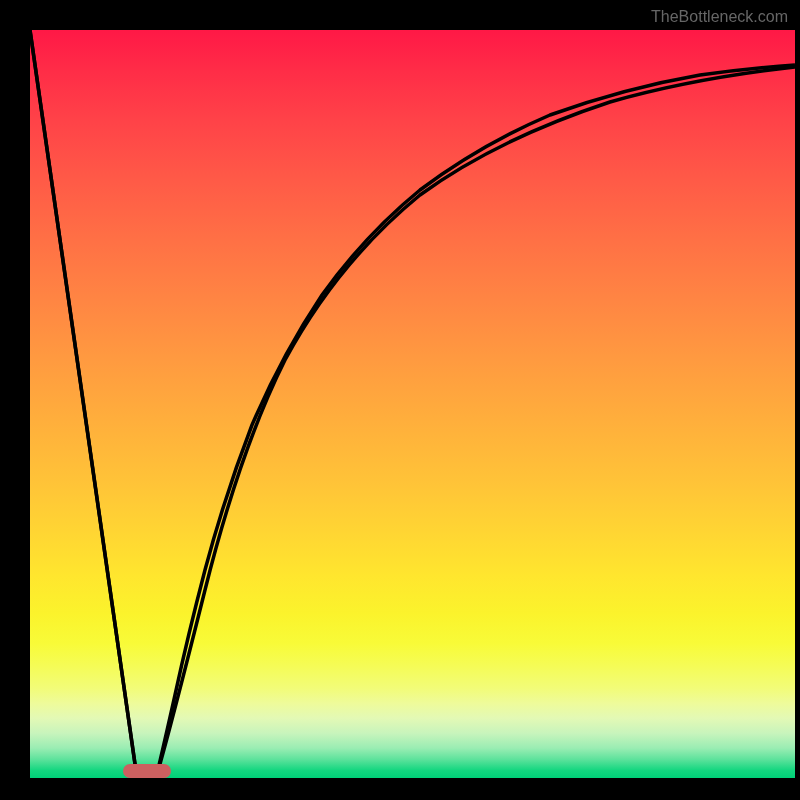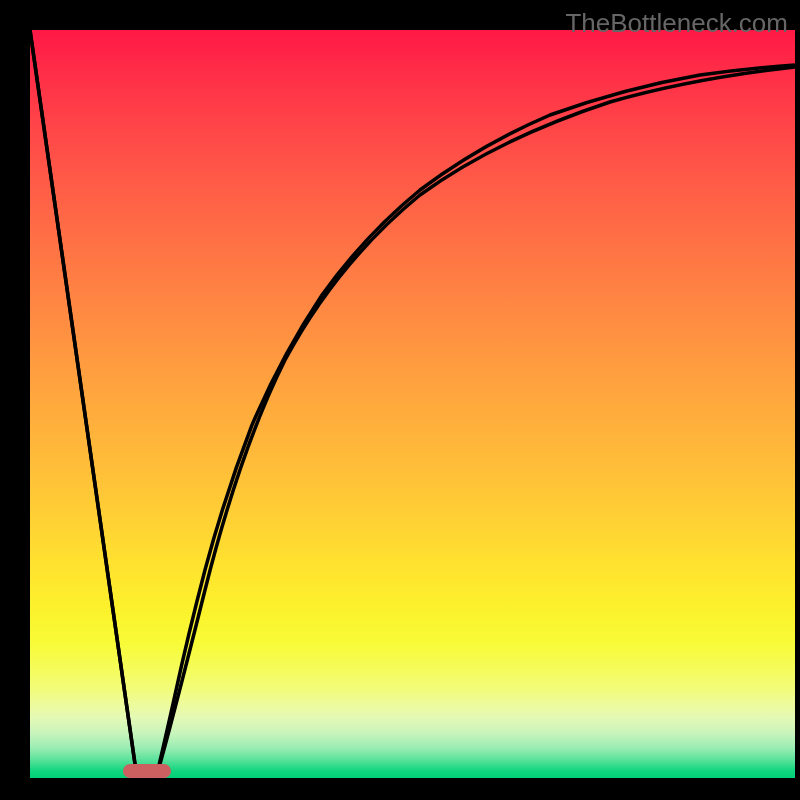--- a/index.html
+++ b/index.html
@@ -17,21 +17,21 @@
     .chart-container {
       width: 800px;
       height: 800px;
       position: relative;
     }
     .watermark {
       position: absolute;
       top: 8px;
       right: 12px;
       font-family: Arial, sans-serif;
-      font-size: 26px;
+      font-size: 16px;
       color: #666;
       z-index: 100;
       font-weight: normal;
     }
     .gradient-area {
       position: absolute;
       top: 30px;
       left: 30px;
       width: 765px;
       height: 748px;

